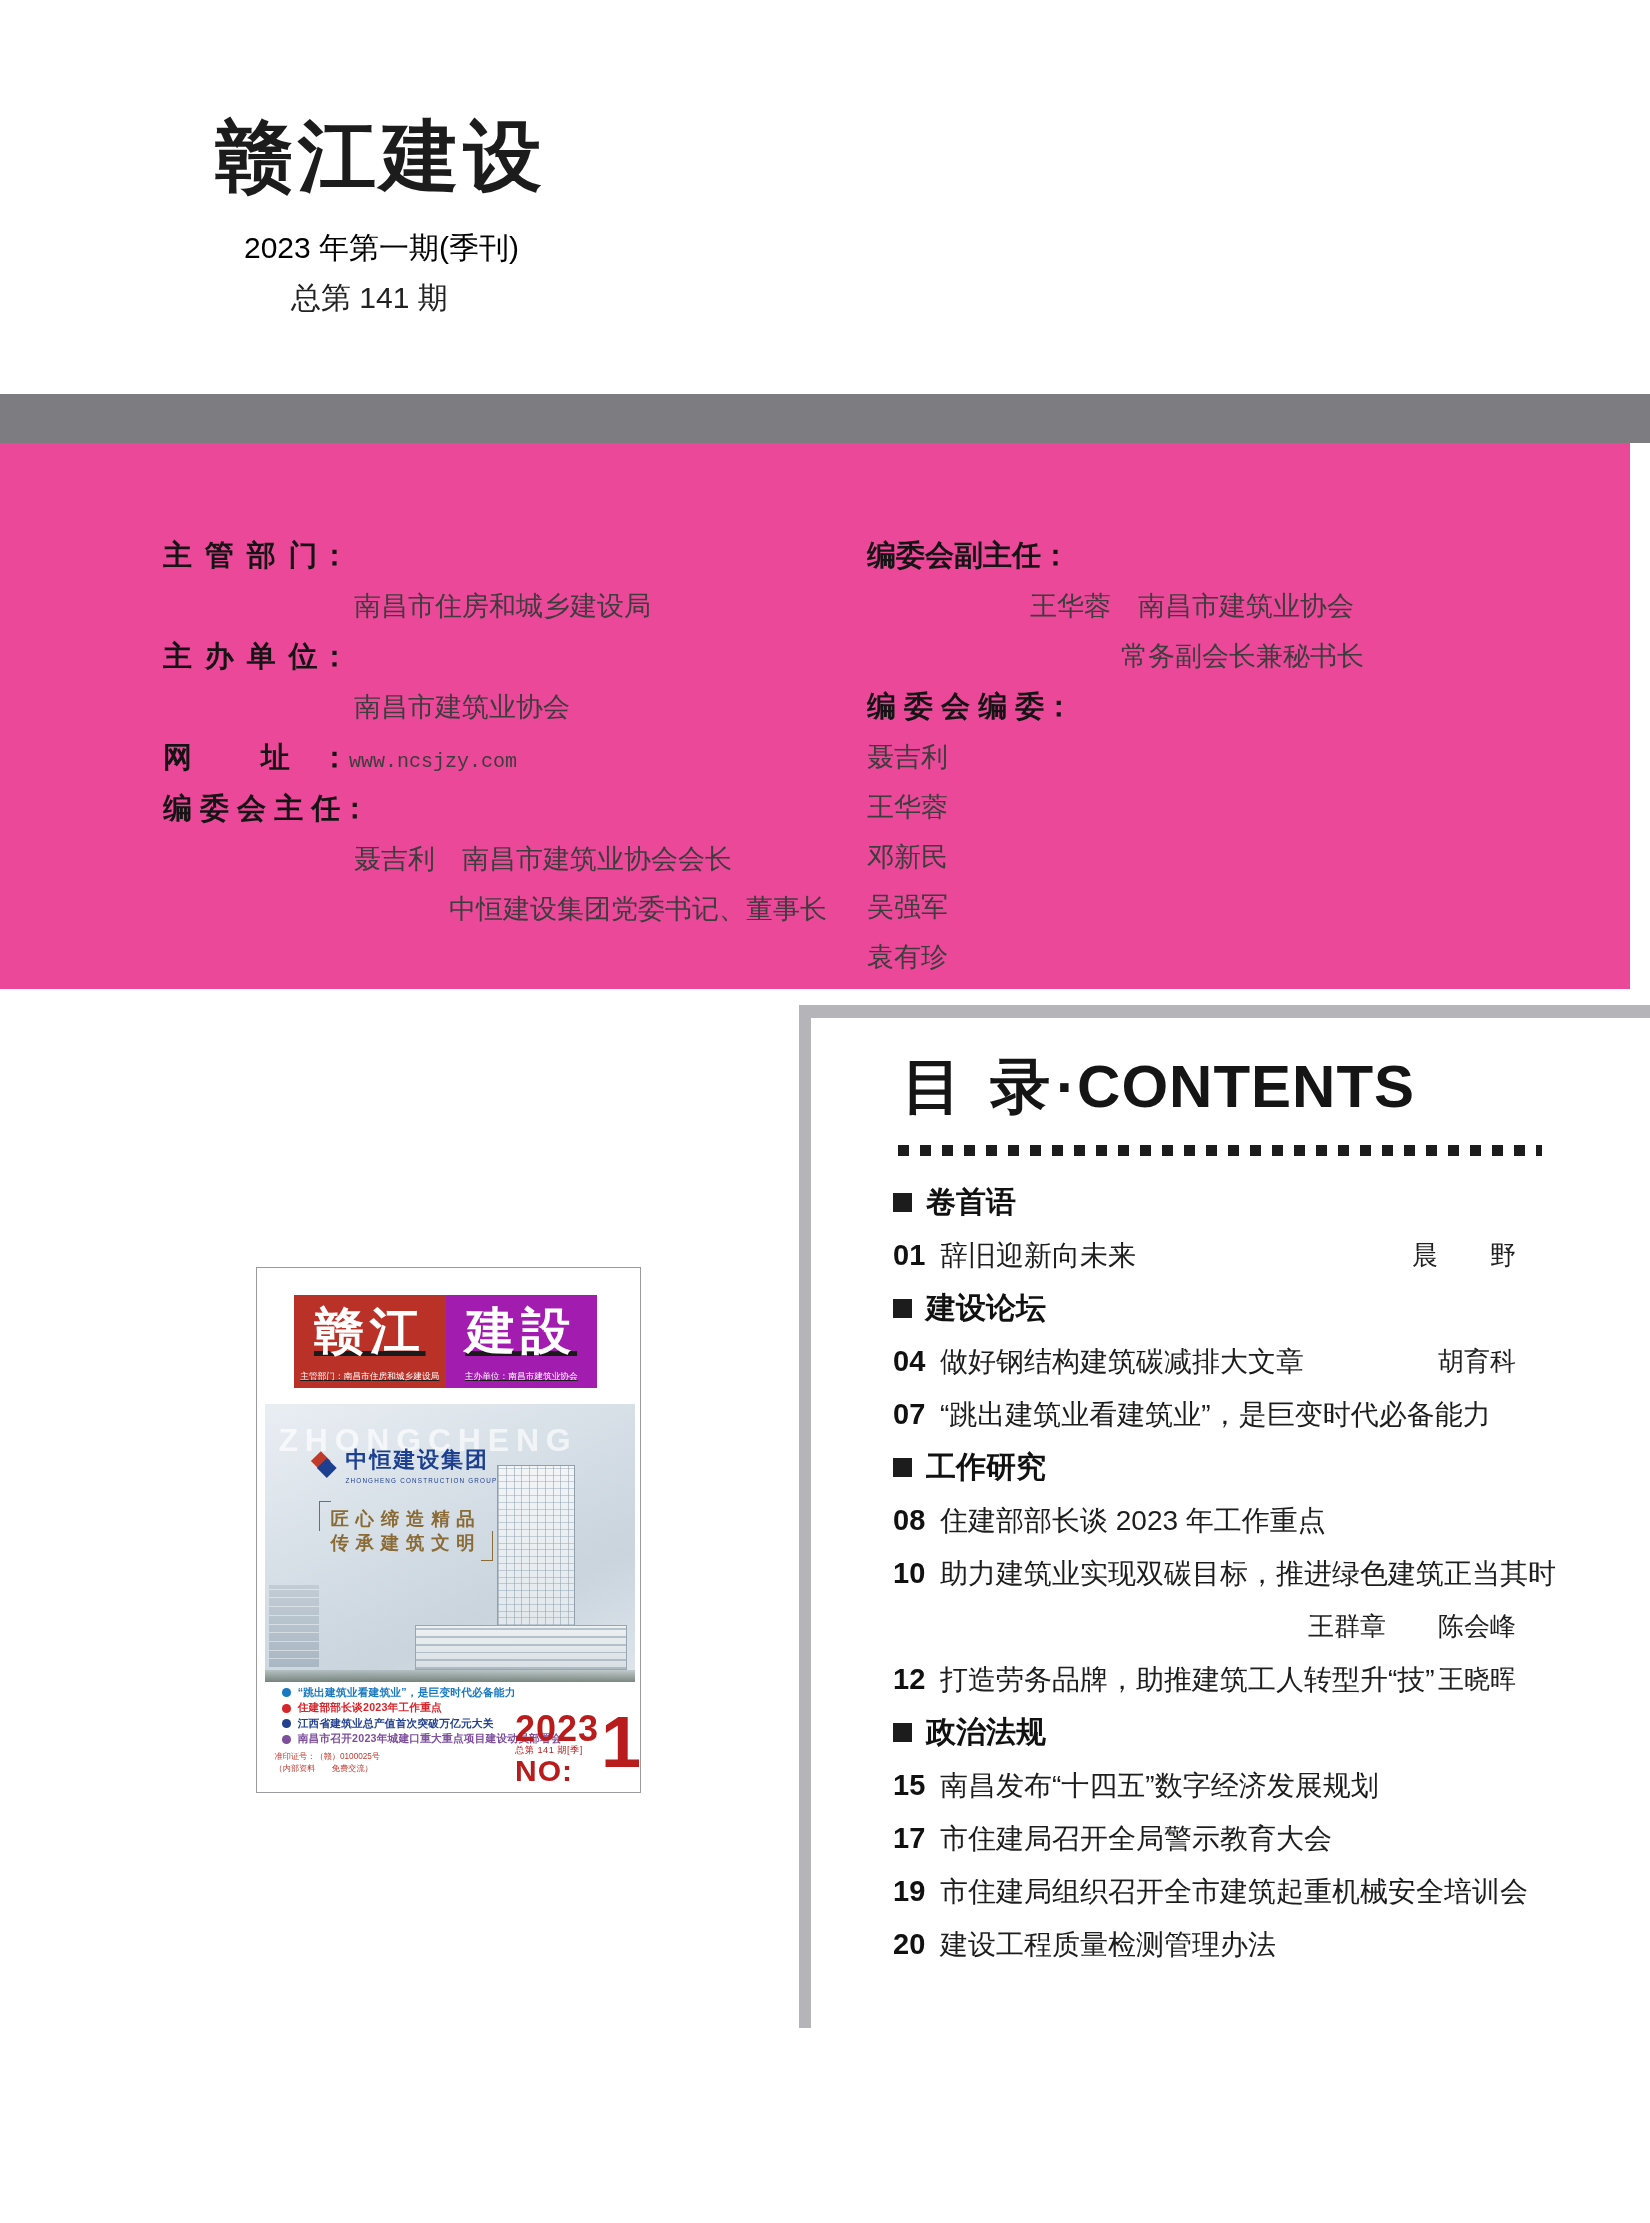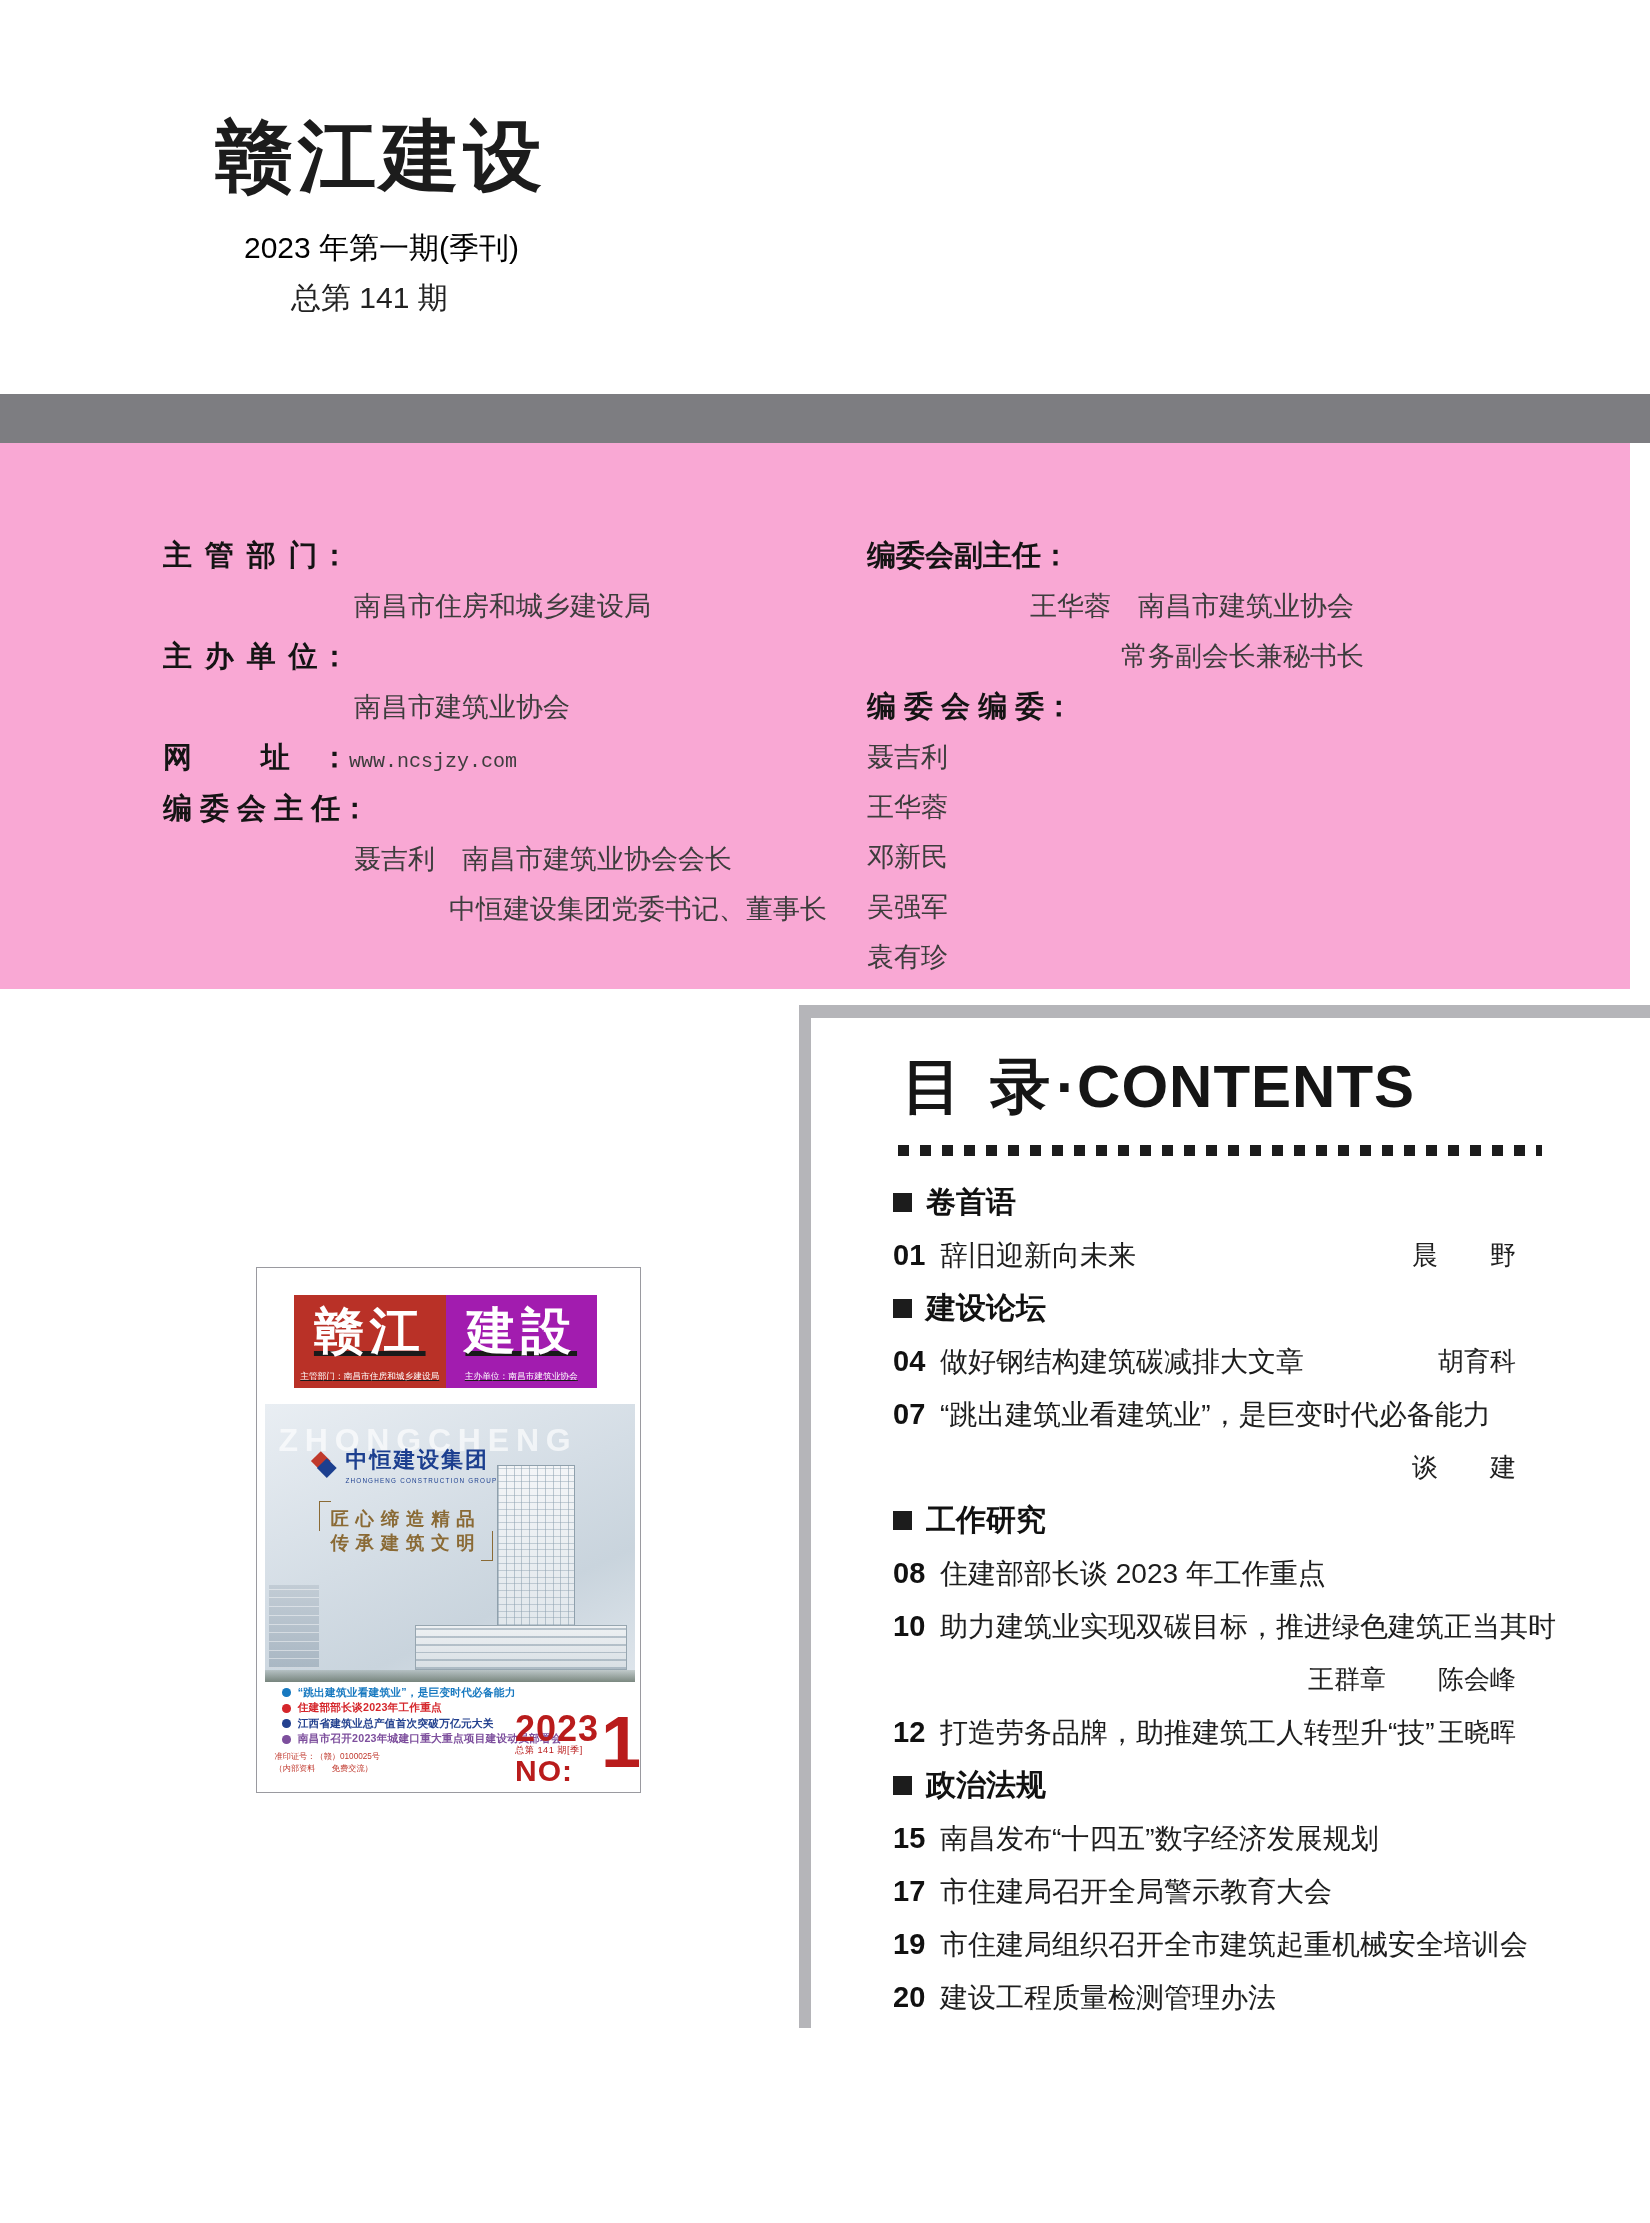--- a/index.html
+++ b/index.html
@@ -7,21 +7,21 @@
         font-family:"Liberation Sans","DejaVu Sans",sans-serif;color:#1a1a1a;}
 
   
   .masthead{position:absolute;left:215px;top:105px;}
   .masthead .jtitle{font-size:78px;font-weight:bold;letter-spacing:4.9px;color:#1c1c1c;}
   .masthead .issue{margin-top:17.5px;margin-left:29px;font-size:30px;color:#000000;}
   .masthead .volume{margin-top:9.7px;margin-left:76px;font-size:30px;color:#222;}
 
   
   .darkbar{position:absolute;left:0;top:394px;width:1651px;height:49px;background:#7d7d81;}
-  .graybox{position:absolute;left:0;top:443px;width:1630px;height:546px;background:#f9a8d4;}
+  .graybox{position:absolute;left:0;top:443px;width:1630px;height:546px;background:#ec4899;}
 
   .info-col{position:absolute;width:699px;}
   .info-col.left{left:163px;top:89px;}
   .info-col.right{left:867px;top:89px;}
   .info-row{line-height:46px;white-space:nowrap;}
   .info-label{display:inline-block;width:186px;text-align:justify;text-align-last:justify;
               font-size:29px;font-weight:bold;color:#141414;}
   .info-label.compact{text-align-last:left;width:auto;}
   .info-value{font-size:27px;color:#3d3d3d;font-weight:normal;}
   .ind1{margin-left:191px;}
@@ -275,23 +275,20 @@
     </div>
     <div class="toc-row item">
       <span class="pg">04</span>
       <span class="ttl">做好钢结构建筑碳减排大文章</span>
       <span class="au">胡育科</span>
     </div>
     <div class="toc-row item">
       <span class="pg">07</span>
       <span class="ttl">“跳出建筑业看建筑业”，是巨变时代必备能力</span>
     </div>
-    <div class="toc-row author-line">
-      <span>谈　　建</span>
-    </div>
     <div class="toc-row section">
       <span class="sq"></span>
       <span>工作研究</span>
     </div>
     <div class="toc-row item">
       <span class="pg">08</span>
       <span class="ttl">住建部部长谈 2023 年工作重点</span>
     </div>
     <div class="toc-row item">
       <span class="pg">10</span>

